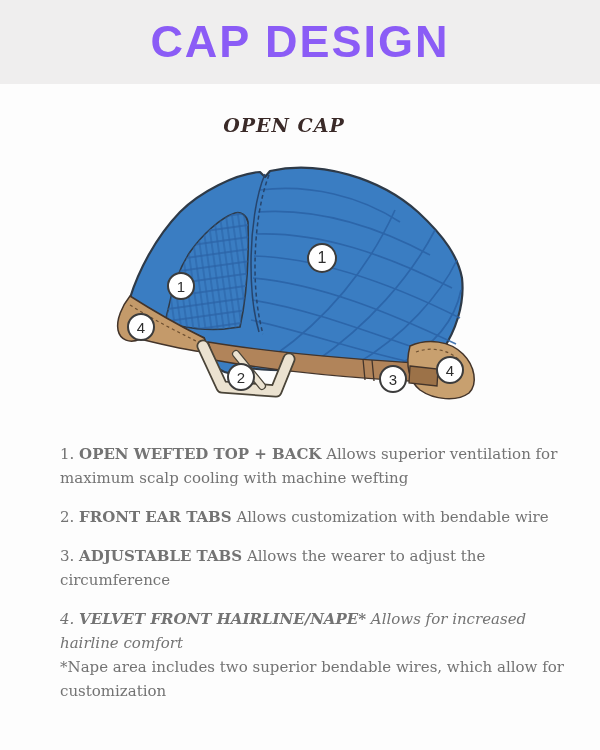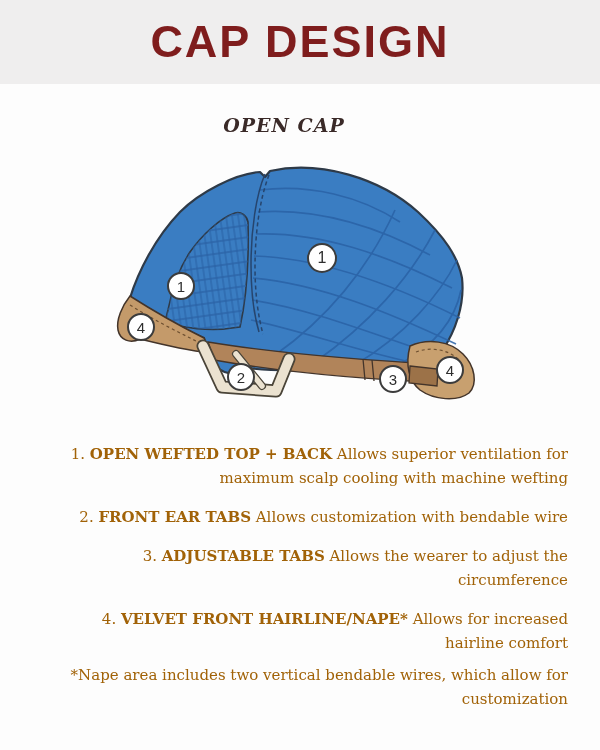--- a/index.html
+++ b/index.html
@@ -1,37 +1,37 @@
 <!DOCTYPE html>
 <html><head>
 <meta charset="utf-8">
 <style>
   html,body{margin:0;padding:0;background:#fdfdfd;}
   .page{position:relative;width:600px;height:750px;background:#fdfdfd;overflow:hidden;
         font-family:"Liberation Sans",sans-serif;}
   
   .header{position:absolute;left:0;top:0;width:600px;height:84px;background:#efeeee;
           display:flex;align-items:center;justify-content:center;}
-  .header h1{margin:1px;font-size:45px;font-weight:700;letter-spacing:2px;color:#7f1d1d;
+  .header h1{margin:1px;font-size:45px;font-weight:700;letter-spacing:2px;color:#8b5cf6;
              font-family:"Liberation Sans",sans-serif;}
   
   .subtitle{position:absolute;left:0;top:114px;width:568px;text-align:center;
             font-family:"DejaVu Serif","Liberation Serif",serif;font-style:italic;font-weight:700;
             font-size:19px;letter-spacing:1px;color:#3a2a28;}
   
   .illustration{position:absolute;left:100px;top:160px;width:400px;height:250px;}
   .callout{position:absolute;box-sizing:border-box;background:#ffffff;border:2px solid #3c3c3c;
            border-radius:50%;display:flex;align-items:center;justify-content:center;
            color:#2e2e2e;font-family:"Liberation Sans",sans-serif;}
   .co-lg{width:30px;height:30px;font-size:16px;}
   .co-sm{width:28px;height:28px;font-size:15px;}
   
   .legend{position:absolute;left:60px;top:442px;width:508px;
           font-family:"DejaVu Serif","Liberation Serif",serif;font-size:15px;line-height:24px;
-          color:#a16207;text-align:right;}
+          color:#737373;}
   .legend p{margin:0 0 15px 0;}
   .legend b{font-weight:700;}
   .legend .note{margin-top:0;}
   
   .logo{position:absolute;left:0;top:648px;width:600px;text-align:center;color:#2e2e2e;}
   .logo .line1,.logo .line2{font-size:27px;letter-spacing:5px;font-weight:400;
         font-family:"Liberation Sans",sans-serif;}
   .logo .rule{width:170px;height:2px;background:#2e2e2e;margin:3px auto 3px auto;}
 </style>
 </head>
@@ -136,22 +136,22 @@
     <p>
       <span>2.</span>
       <b>FRONT EAR TABS</b>
       <span>Allows customization with bendable wire</span>
     </p>
     <p>
       <span>3.</span>
       <b>ADJUSTABLE TABS</b>
       <span>Allows the wearer to adjust the circumference</span>
     </p>
-    <p style="margin-bottom:8px;">
+    <p style="margin-bottom:0;font-style:italic;">
       <span>4.</span>
       <b>VELVET FRONT HAIRLINE/NAPE*</b>
       <span>Allows for increased hairline comfort</span>
     </p>
-    <div class="note">*Nape area includes two vertical bendable wires, which allow for customization</div>
+    <div class="note">*Nape area includes two superior bendable wires, which allow for customization</div>
   </div>
 
 
 </div>
 
 </body></html>

